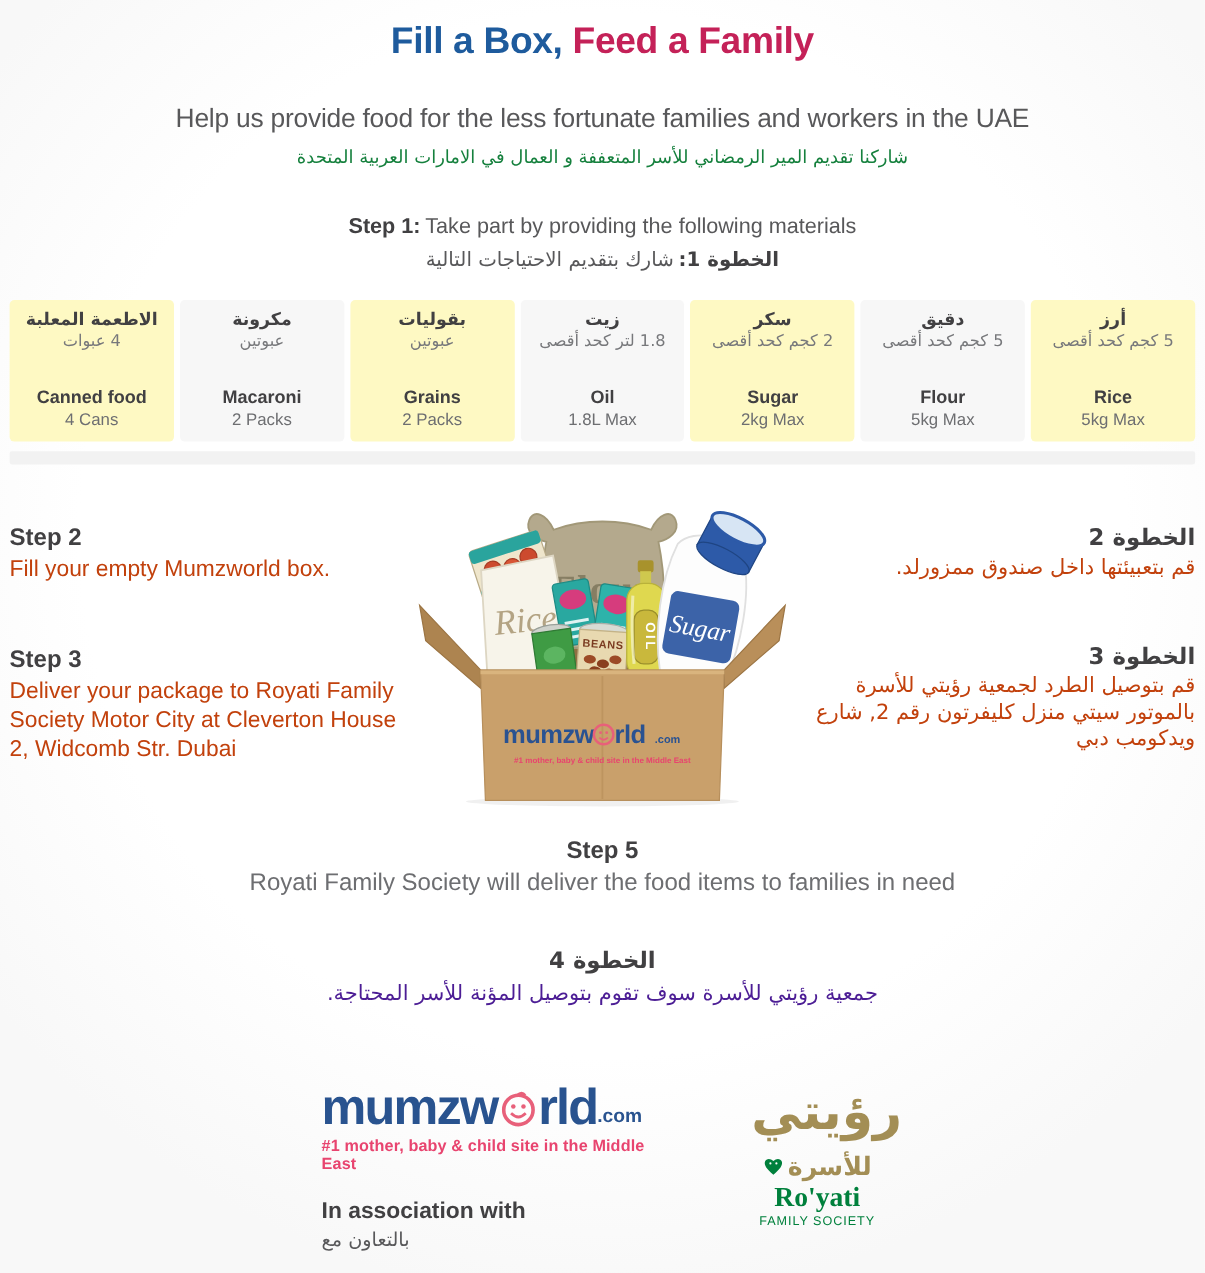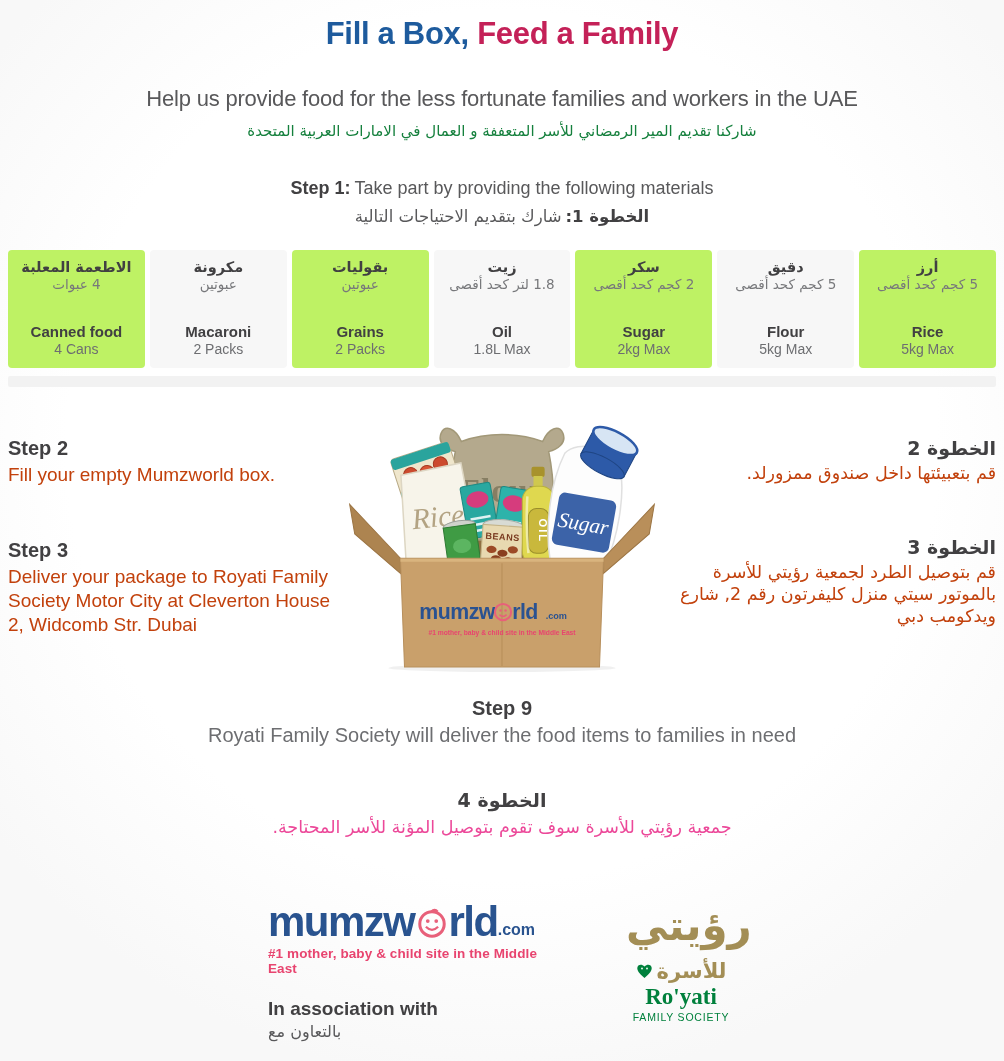--- a/index.html
+++ b/index.html
@@ -22,21 +22,21 @@
   
   .step1-en{margin-top:38px;text-align:center;font-size:18px;color:#58585a;}
   .step1-en b{color:#414042;margin-right:4px;}
   .step1-ar{margin-top:8px;text-align:center;font-size:16.5px;color:#58585a;}
   .step1-ar b{color:#414042;margin-left:4px;}
 
   
   .items-row{margin:24px 8px 0;display:flex;gap:5px;height:118px;}
   .item-box{flex:1;border-radius:4px;display:flex;flex-direction:column;justify-content:space-between;
             text-align:center;padding:9px 3px 11px;box-sizing:border-box;}
-  .box-dark{background:#bef264;}
+  .box-dark{background:#fef9c3;}
   .box-light{background:#f7f7f7;}
   .item-ar-name{font-size:14.5px;font-weight:bold;color:#414042;}
   .item-ar-qty{font-size:13.5px;color:#77787b;margin-top:1px;line-height:1.2;}
   .item-en-name{font-size:15px;font-weight:bold;color:#414042;}
   .item-en-qty{font-size:14px;color:#6d6e71;margin-top:1px;}
 
   .divider{margin:8px 8px 0;height:11px;background:#f2f2f2;border-radius:2px;}
 
   
   .middle{margin-top:24px;display:flex;align-items:flex-start;}
@@ -48,21 +48,21 @@
   .gap-step{margin-top:52px;}
   .col-right .step-title{font-size:19px;}
   .col-right .step-body{font-size:17.5px;max-width:330px;margin-right:0;margin-left:auto;direction:rtl;}
 
   
   .step4{margin-top:20px;text-align:center;}
   .step4 .step-title{font-size:20px;}
   .step4-body{font-size:20px;color:#6d6e71;margin-top:4px;}
   .step4-ar{margin-top:42px;text-align:center;}
   .step4-ar .step-title{font-size:19px;}
-  .step4-ar-body{font-size:17.5px;color:#ec4899;margin-top:6px;}
+  .step4-ar-body{font-size:17.5px;color:#4c1d95;margin-top:6px;}
 
   
   .footer{margin-top:64px;display:flex;justify-content:center;align-items:flex-start;gap:58px;}
   .mw-block{width:300px;}
   .mw-logo{display:flex;align-items:center;}
   .mw-word{font-size:42px;font-weight:bold;color:#29538f;letter-spacing:-1.5px;line-height:1;}
   .mw-smiley{margin:2px 1px 0;}
   .mw-com{font-size:16px;font-weight:bold;color:#29538f;align-self:flex-end;margin-bottom:4px;}
   .mw-tagline{font-size:13.5px;font-weight:bold;color:#e8446f;margin-top:3px;letter-spacing:0.1px;}
   .assoc-en{margin-top:22px;font-size:19px;font-weight:bold;color:#414042;}
@@ -274,21 +274,21 @@
 
     <div class="col-right ar">
       <div class="step-title">الخطوة 2</div>
       <div class="step-body">قم بتعبيئتها داخل صندوق ممزورلد.</div>
       <div class="step-title gap-step">الخطوة 3</div>
       <div class="step-body">قم بتوصيل الطرد لجمعية رؤيتي للأسرة بالموتور سيتي منزل كليفرتون رقم 2, شارع ويدكومب دبي</div>
     </div>
   </div>
 
   <div class="step4">
-    <div class="step-title">Step 9</div>
+    <div class="step-title">Step 5</div>
     <div class="step4-body">Royati Family Society will deliver the food items to families in need</div>
   </div>
   <div class="step4-ar ar" dir="rtl">
     <div class="step-title">الخطوة 4</div>
     <div class="step4-ar-body">جمعية رؤيتي للأسرة سوف تقوم بتوصيل المؤنة للأسر المحتاجة.</div>
   </div>
 
   <div class="footer">
     <div class="mw-block">
       <div class="mw-logo">

